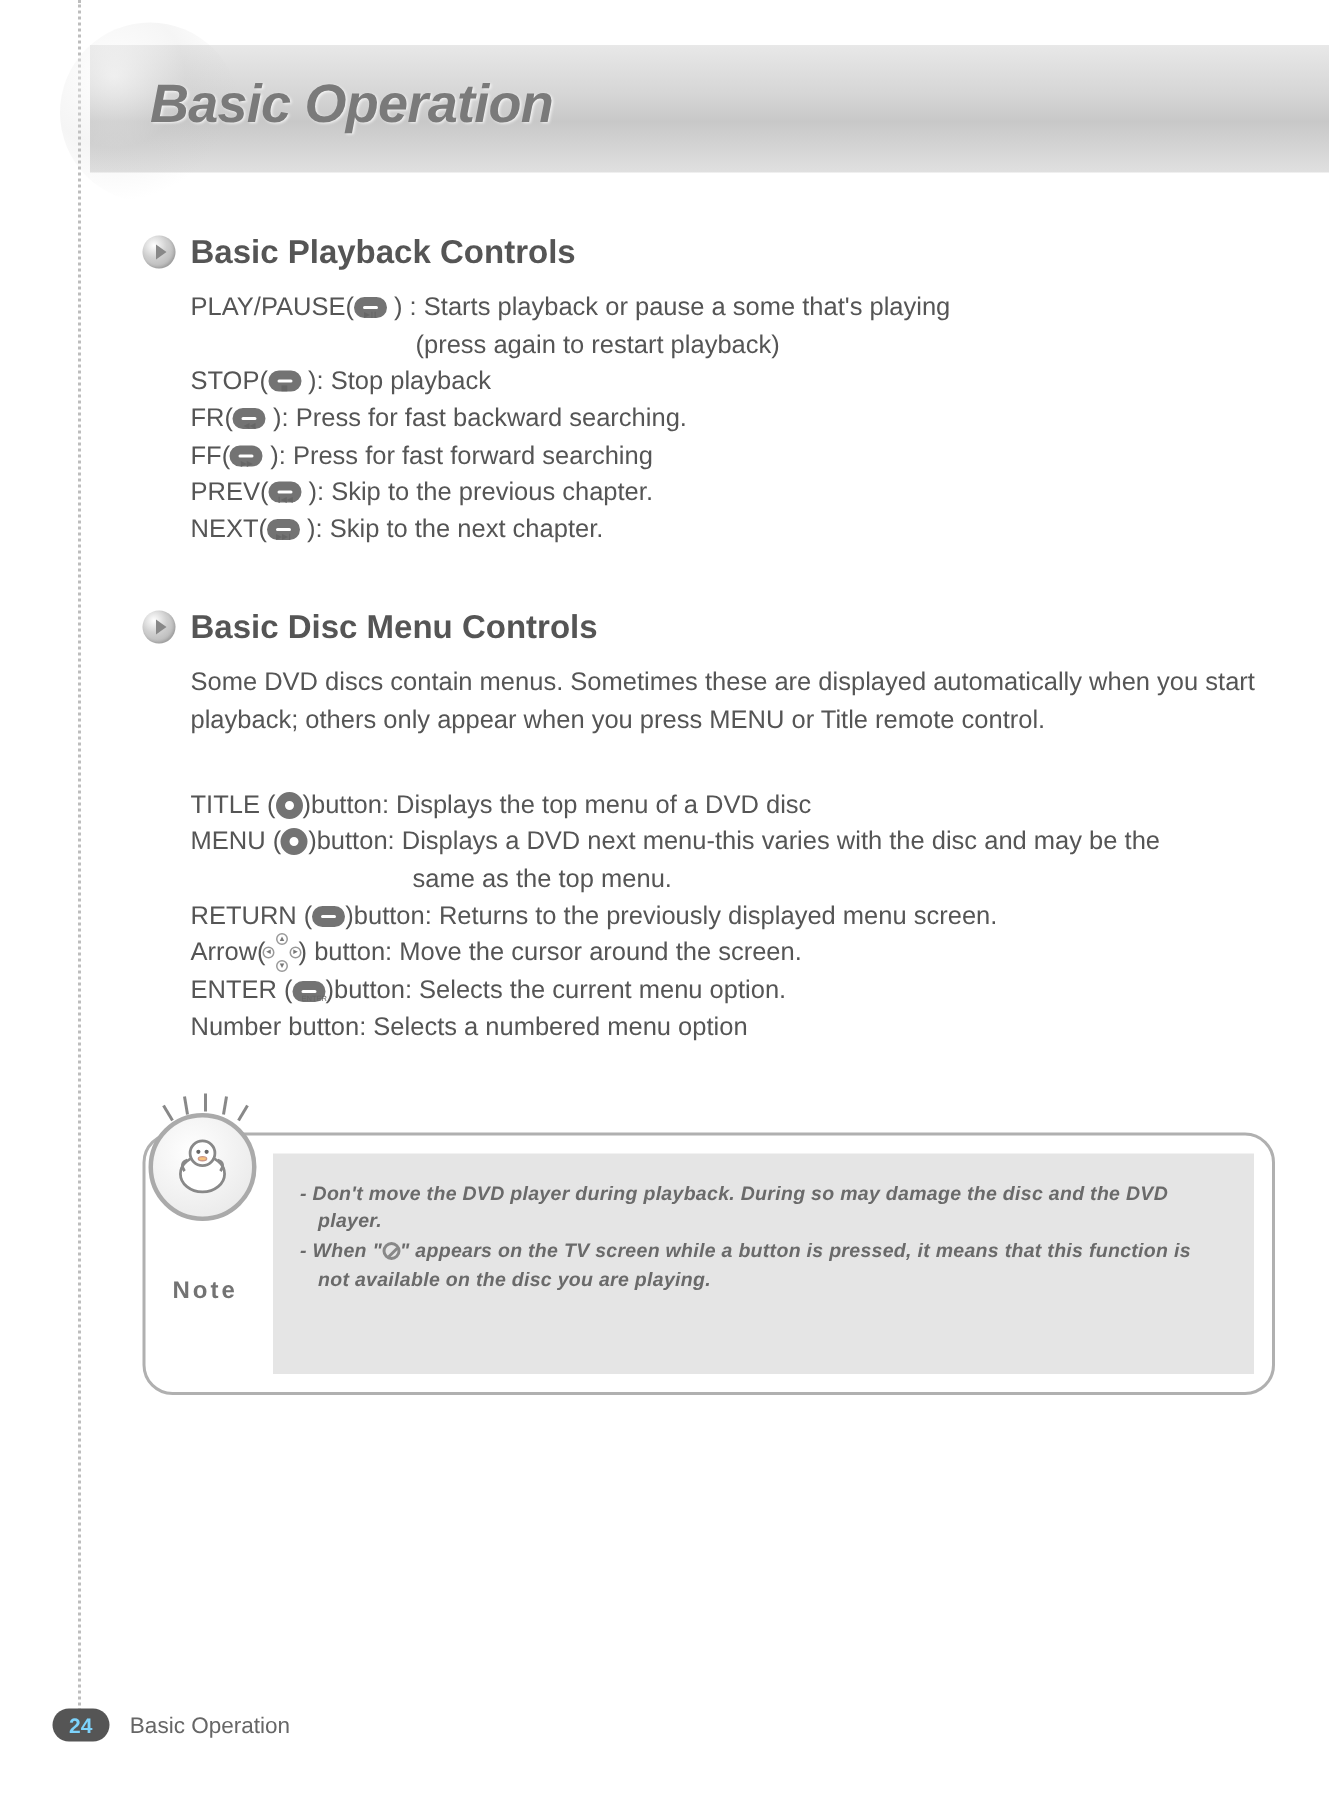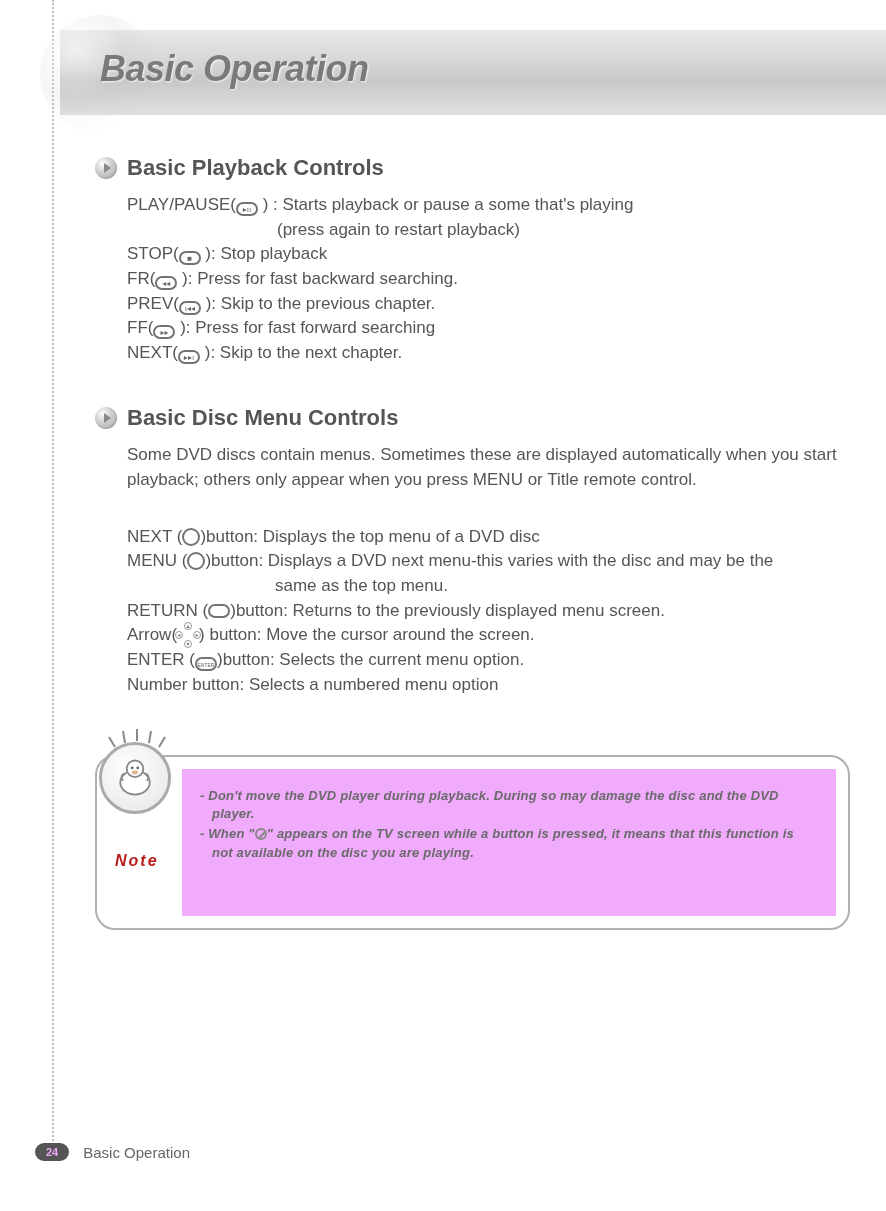--- a/index.html
+++ b/index.html
@@ -92,21 +92,21 @@
     line-height: 1.45;
     color: #555;
     padding-left: 32px;
   }
   .body-text p { margin: 0; }
   .indent { padding-left: 150px; }
   .btn-icon {
     display: inline-block;
     width: 22px;
     height: 14px;
-    border: 2px solid #737373;
+    border: 6px solid #737373;
     border-radius: 7px;
     vertical-align: -2px;
     background: #fff;
     position: relative;
     font-size: 8px;
     text-align: center;
     line-height: 12px;
     color: #666;
   }
   .btn-icon.round {
@@ -144,21 +144,21 @@
     border: 2px solid #b0b0b0;
     border-radius: 20px;
     background: #fff;
   }
   .note-inner-gray {
     position: absolute;
     left: 85px;
     top: 12px;
     right: 12px;
     bottom: 12px;
-    background: #f0abfc;
+    background: #e5e5e5;
     padding: 18px 18px 10px 18px;
     font-size: 13px;
     font-style: italic;
     color: #6a6a6a;
     line-height: 1.4;
     font-weight: 600;
     letter-spacing: 0.2px;
   }
   .note-inner-gray p {
     padding-left: 12px;
@@ -182,23 +182,22 @@
     display: flex;
     align-items: center;
     justify-content: center;
   }
   .mascot-circle svg { width: 46px; height: 46px; }
   .rays line { stroke: #888; stroke-width: 2; }
   .note-label {
     position: absolute;
     left: 18px;
     top: 95px;
-    font-style: italic;
     font-weight: bold;
-    color: #b91c1c;
+    color: #737373;
     font-size: 16px;
     letter-spacing: 2px;
     text-align: right;
   }
   .prohibit {
     display: inline-block;
     width: 12px; height: 12px;
     border: 2px solid #888;
     border-radius: 50%;
     position: relative;
@@ -214,23 +213,23 @@
   }
   .footer {
     position: absolute;
     left: 35px;
     bottom: 50px;
     display: flex;
     align-items: center;
   }
   .page-badge {
     background: #555;
-    color: #f0abfc;
+    color: #7dd3fc;
     font-weight: bold;
-    font-size: 11px;
+    font-size: 14px;
     padding: 3px 11px;
     border-radius: 11px;
     margin-right: 14px;
   }
   .footer-text {
     font-size: 15px;
     color: #666;
   }
 </style>
 </head>
@@ -253,40 +252,40 @@
         <span>PLAY/PAUSE(</span><span class="btn-icon">▸ıı</span><span> ) :  Starts playback or pause a some that's playing</span>
       </p>
       <p class="indent">(press again to restart playback)</p>
       <p>
         <span>STOP(</span><span class="btn-icon">■</span><span>  ): Stop playback</span>
       </p>
       <p>
         <span>FR(</span><span class="btn-icon">◂◂</span><span> ): Press for fast backward searching.</span>
       </p>
       <p>
+        <span>FF(</span><span class="btn-icon">▸▸</span><span> ): Press for fast forward searching</span>
+      </p>
+      <p>
         <span>PREV(</span><span class="btn-icon">ı◂◂</span><span> ): Skip to the previous chapter.</span>
-      </p>
-      <p>
-        <span>FF(</span><span class="btn-icon">▸▸</span><span> ): Press for fast forward searching</span>
       </p>
       <p>
         <span>NEXT(</span><span class="btn-icon">▸▸ı</span><span> ): Skip to the next chapter.</span>
       </p>
     </div>
   </div>
 
   <div class="section">
     <div class="sec-head">
       <span class="bullet-circle"></span>
       <span class="sec-title">Basic Disc Menu Controls</span>
     </div>
     <div class="body-text">
       <p style="margin-bottom:32px;">Some DVD discs contain menus. Sometimes these are displayed automatically when you start playback; others only appear when you press MENU or Title remote control.</p>
       <p>
-        <span>NEXT (</span><span class="btn-icon round"></span><span>)button: Displays the top menu of a DVD disc</span>
+        <span>TITLE (</span><span class="btn-icon round"></span><span>)button: Displays the top menu of a DVD disc</span>
       </p>
       <p>
         <span>MENU (</span><span class="btn-icon round"></span><span>)button: Displays a DVD next menu-this varies with the disc and may be the</span>
       </p>
       <p style="padding-left:148px;">same as the top menu.</p>
       <p>
         <span>RETURN (</span><span class="btn-icon"></span><span>)button: Returns to the previously displayed menu screen.</span>
       </p>
       <p>
         <span>Arrow(</span><span class="arrow-cluster"><span class="u">▴</span><span class="d">▾</span><span class="l">◂</span><span class="r">▸</span></span><span>) button: Move the cursor around the screen.</span>

